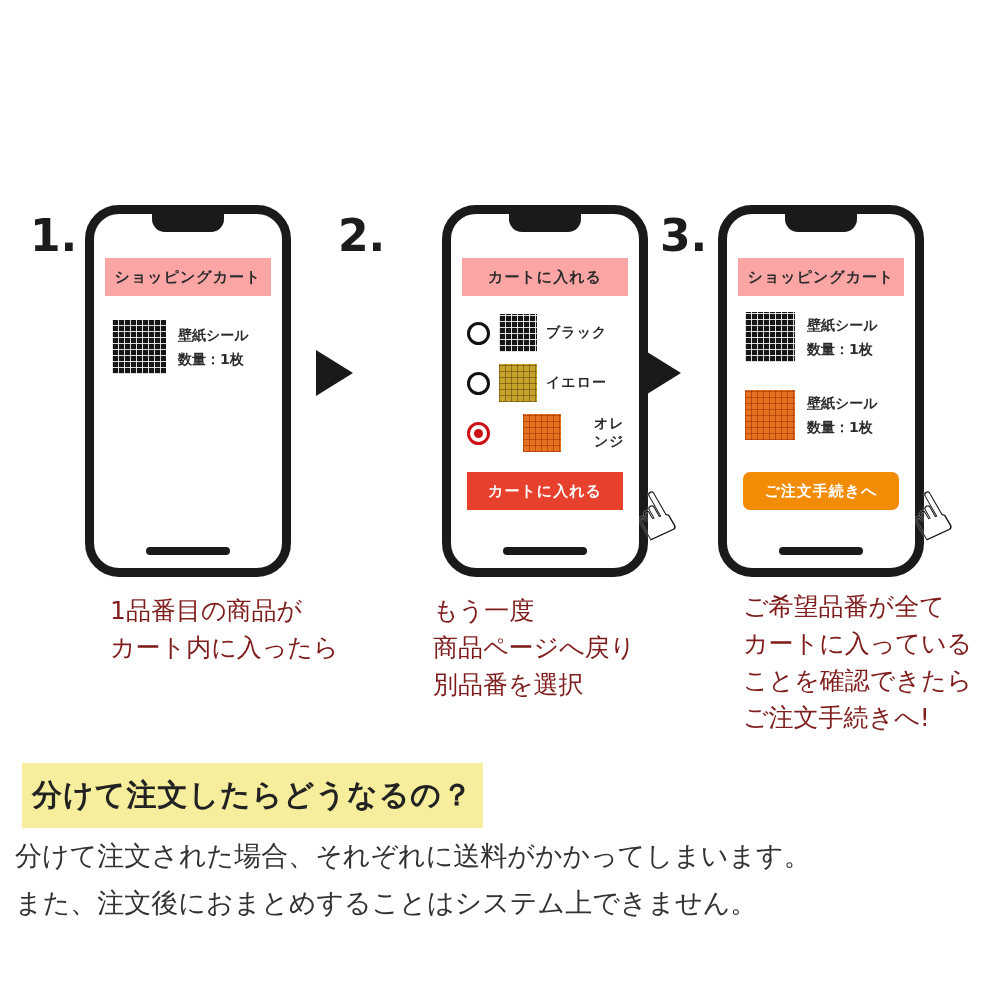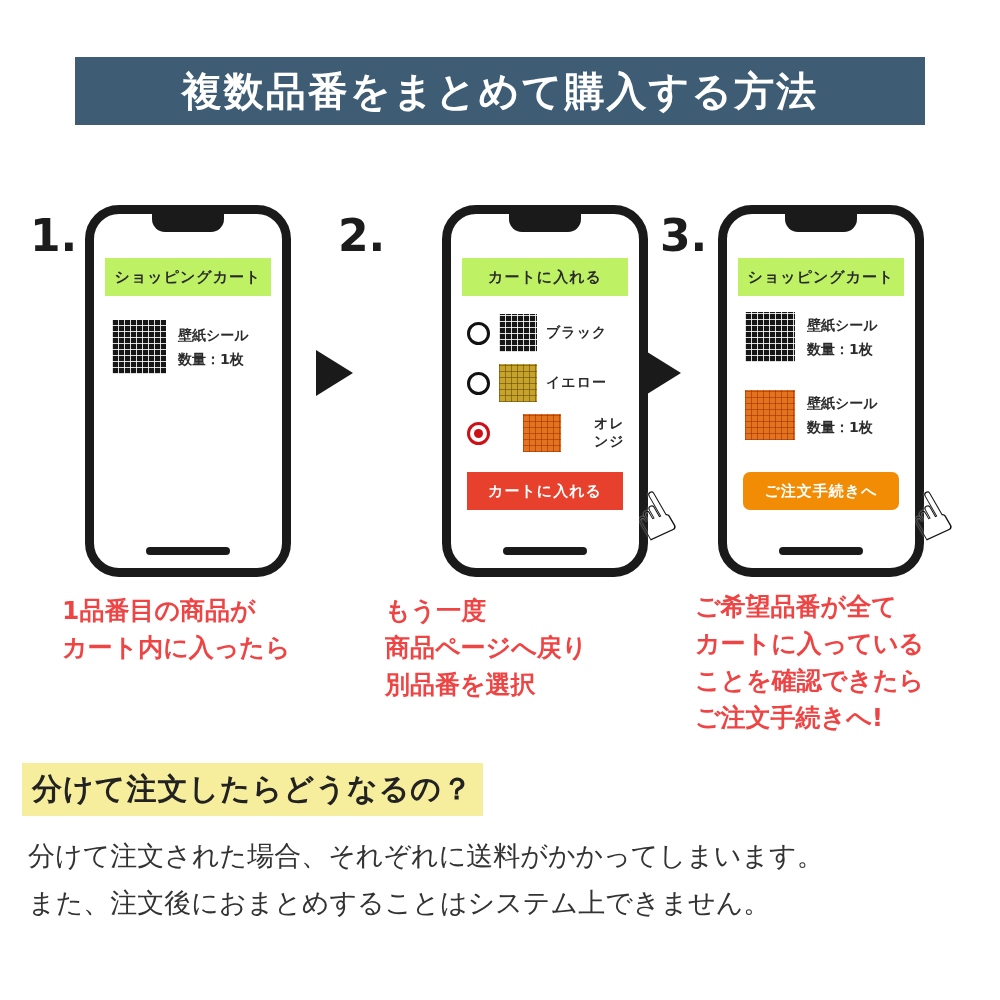--- a/index.html
+++ b/index.html
@@ -25,21 +25,21 @@
 
   
   .phone{position:absolute;width:188px;height:354px;background:#fff;border:9px solid #1a1a1a;border-radius:34px;}
   .p1{left:85px;top:205px;}
   .p2{left:398px;top:205px;margin-left:44px;}
   .p3{left:718px;top:205px;}
   .notch{position:absolute;top:-1px;left:50%;transform:translateX(-50%);width:72px;height:19px;
     background:#1a1a1a;border-radius:0 0 13px 13px;}
   .home-bar{position:absolute;bottom:13px;left:50%;transform:translateX(-50%);width:84px;height:8px;
     background:#1a1a1a;border-radius:4px;}
-  .screen-banner{position:absolute;top:44px;left:11px;right:11px;height:38px;background:#bef264;
+  .screen-banner{position:absolute;top:44px;left:11px;right:11px;height:38px;background:#fca5a5;
     display:flex;align-items:center;justify-content:center;font-size:15px;font-weight:bold;
     letter-spacing:1px;color:#2b2b2b;}
 
   
   .swatch{flex:0 0 auto;
     background-image:repeating-linear-gradient(0deg,rgba(255,255,255,.85) 0 1px,transparent 1px 6px),
                      repeating-linear-gradient(90deg,rgba(255,255,255,.85) 0 1px,transparent 1px 6px);}
   .swatch.black{background-color:#161616;}
   .swatch.yellow{background-color:#c8a32c;
     background-image:repeating-linear-gradient(0deg,rgba(90,70,10,.55) 0 1px,transparent 1px 6px),
@@ -73,38 +73,35 @@
   .phone-btn{position:absolute;left:16px;right:16px;top:258px;height:38px;display:flex;align-items:center;
     justify-content:center;color:#fff;font-size:15px;font-weight:bold;letter-spacing:1px;}
   .red-btn{background:#e7402d;}
   .orange-btn{background:#f18c04;border-radius:7px;}
 
   
   .hand{position:absolute;right:-34px;top:272px;font-size:62px;line-height:1;color:#111;
     transform:rotate(-30deg);z-index:5;text-shadow:0 0 2px #fff;}
 
   
-  .caption{position:absolute;font-size:25px;line-height:37px;font-weight:700;color:#ef4444;white-space:pre-line;}
+  .caption{position:absolute;font-size:25px;line-height:37px;font-weight:400;color:#7f1d1d;white-space:pre-line;margin-left:48px;}
   .c1{left:62px;top:592px;}
   .c2{left:385px;top:592px;}
   .c3{left:695px;top:588px;}
 
   
   .note-heading{position:absolute;left:22px;top:763px;font-size:30px;font-weight:bold;color:#222;
-    background:#f6ee9c;padding:6px 10px;letter-spacing:1px;}
-  .note-body{position:absolute;left:28px;top:832px;font-size:27px;line-height:47px;color:#333;white-space:pre-line;}
+    background:#f6ee9c;padding:12px 10px;letter-spacing:1px;}
+  .note-body{position:absolute;left:15px;top:832px;font-size:27px;line-height:47px;color:#333;white-space:pre-line;}
 </style>
 </head>
 <body>
 
 <div class="canvas">
 
-  <header class="header-banner">
-    <h1>複数品番をまとめて購入する方法</h1>
-  </header>
 
   <div class="step-num n1">1.</div>
   <div class="step-num n2">2.</div>
   <div class="step-num n3">3.</div>
 
   <div class="arrow a1"></div>
   <div class="arrow a2"></div>
 
   <div class="phone p1">
     <div class="notch"></div>

